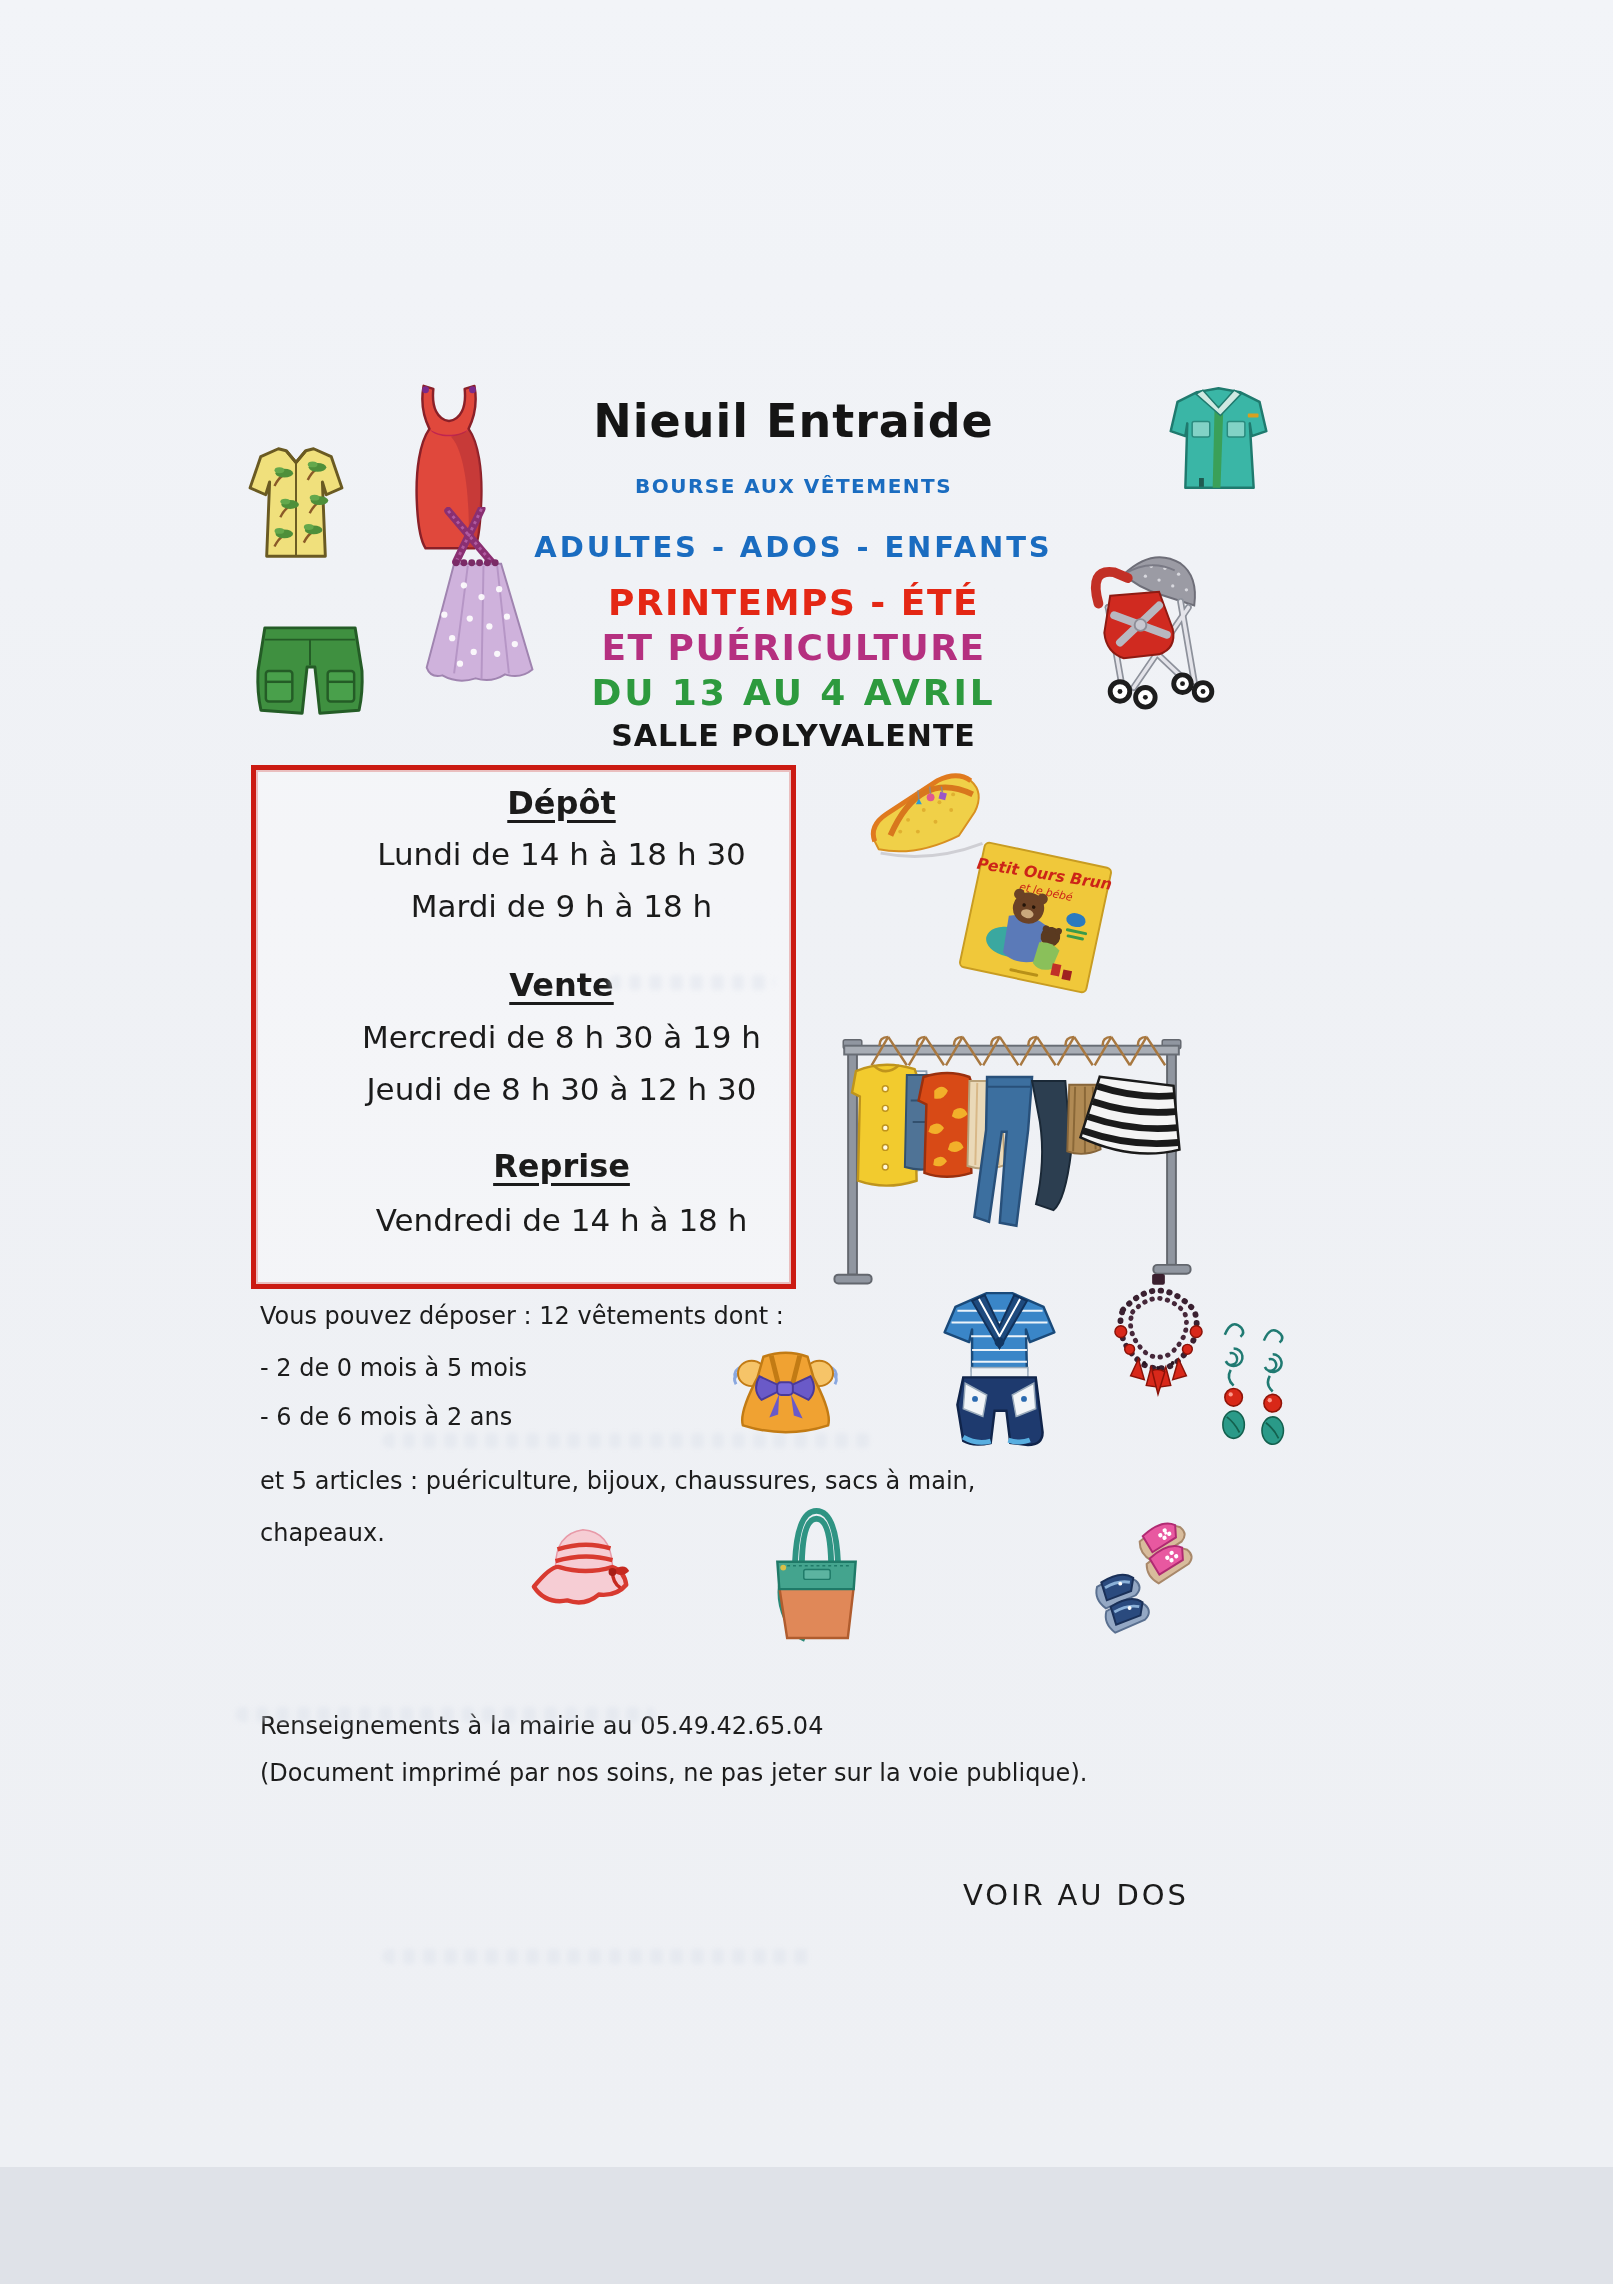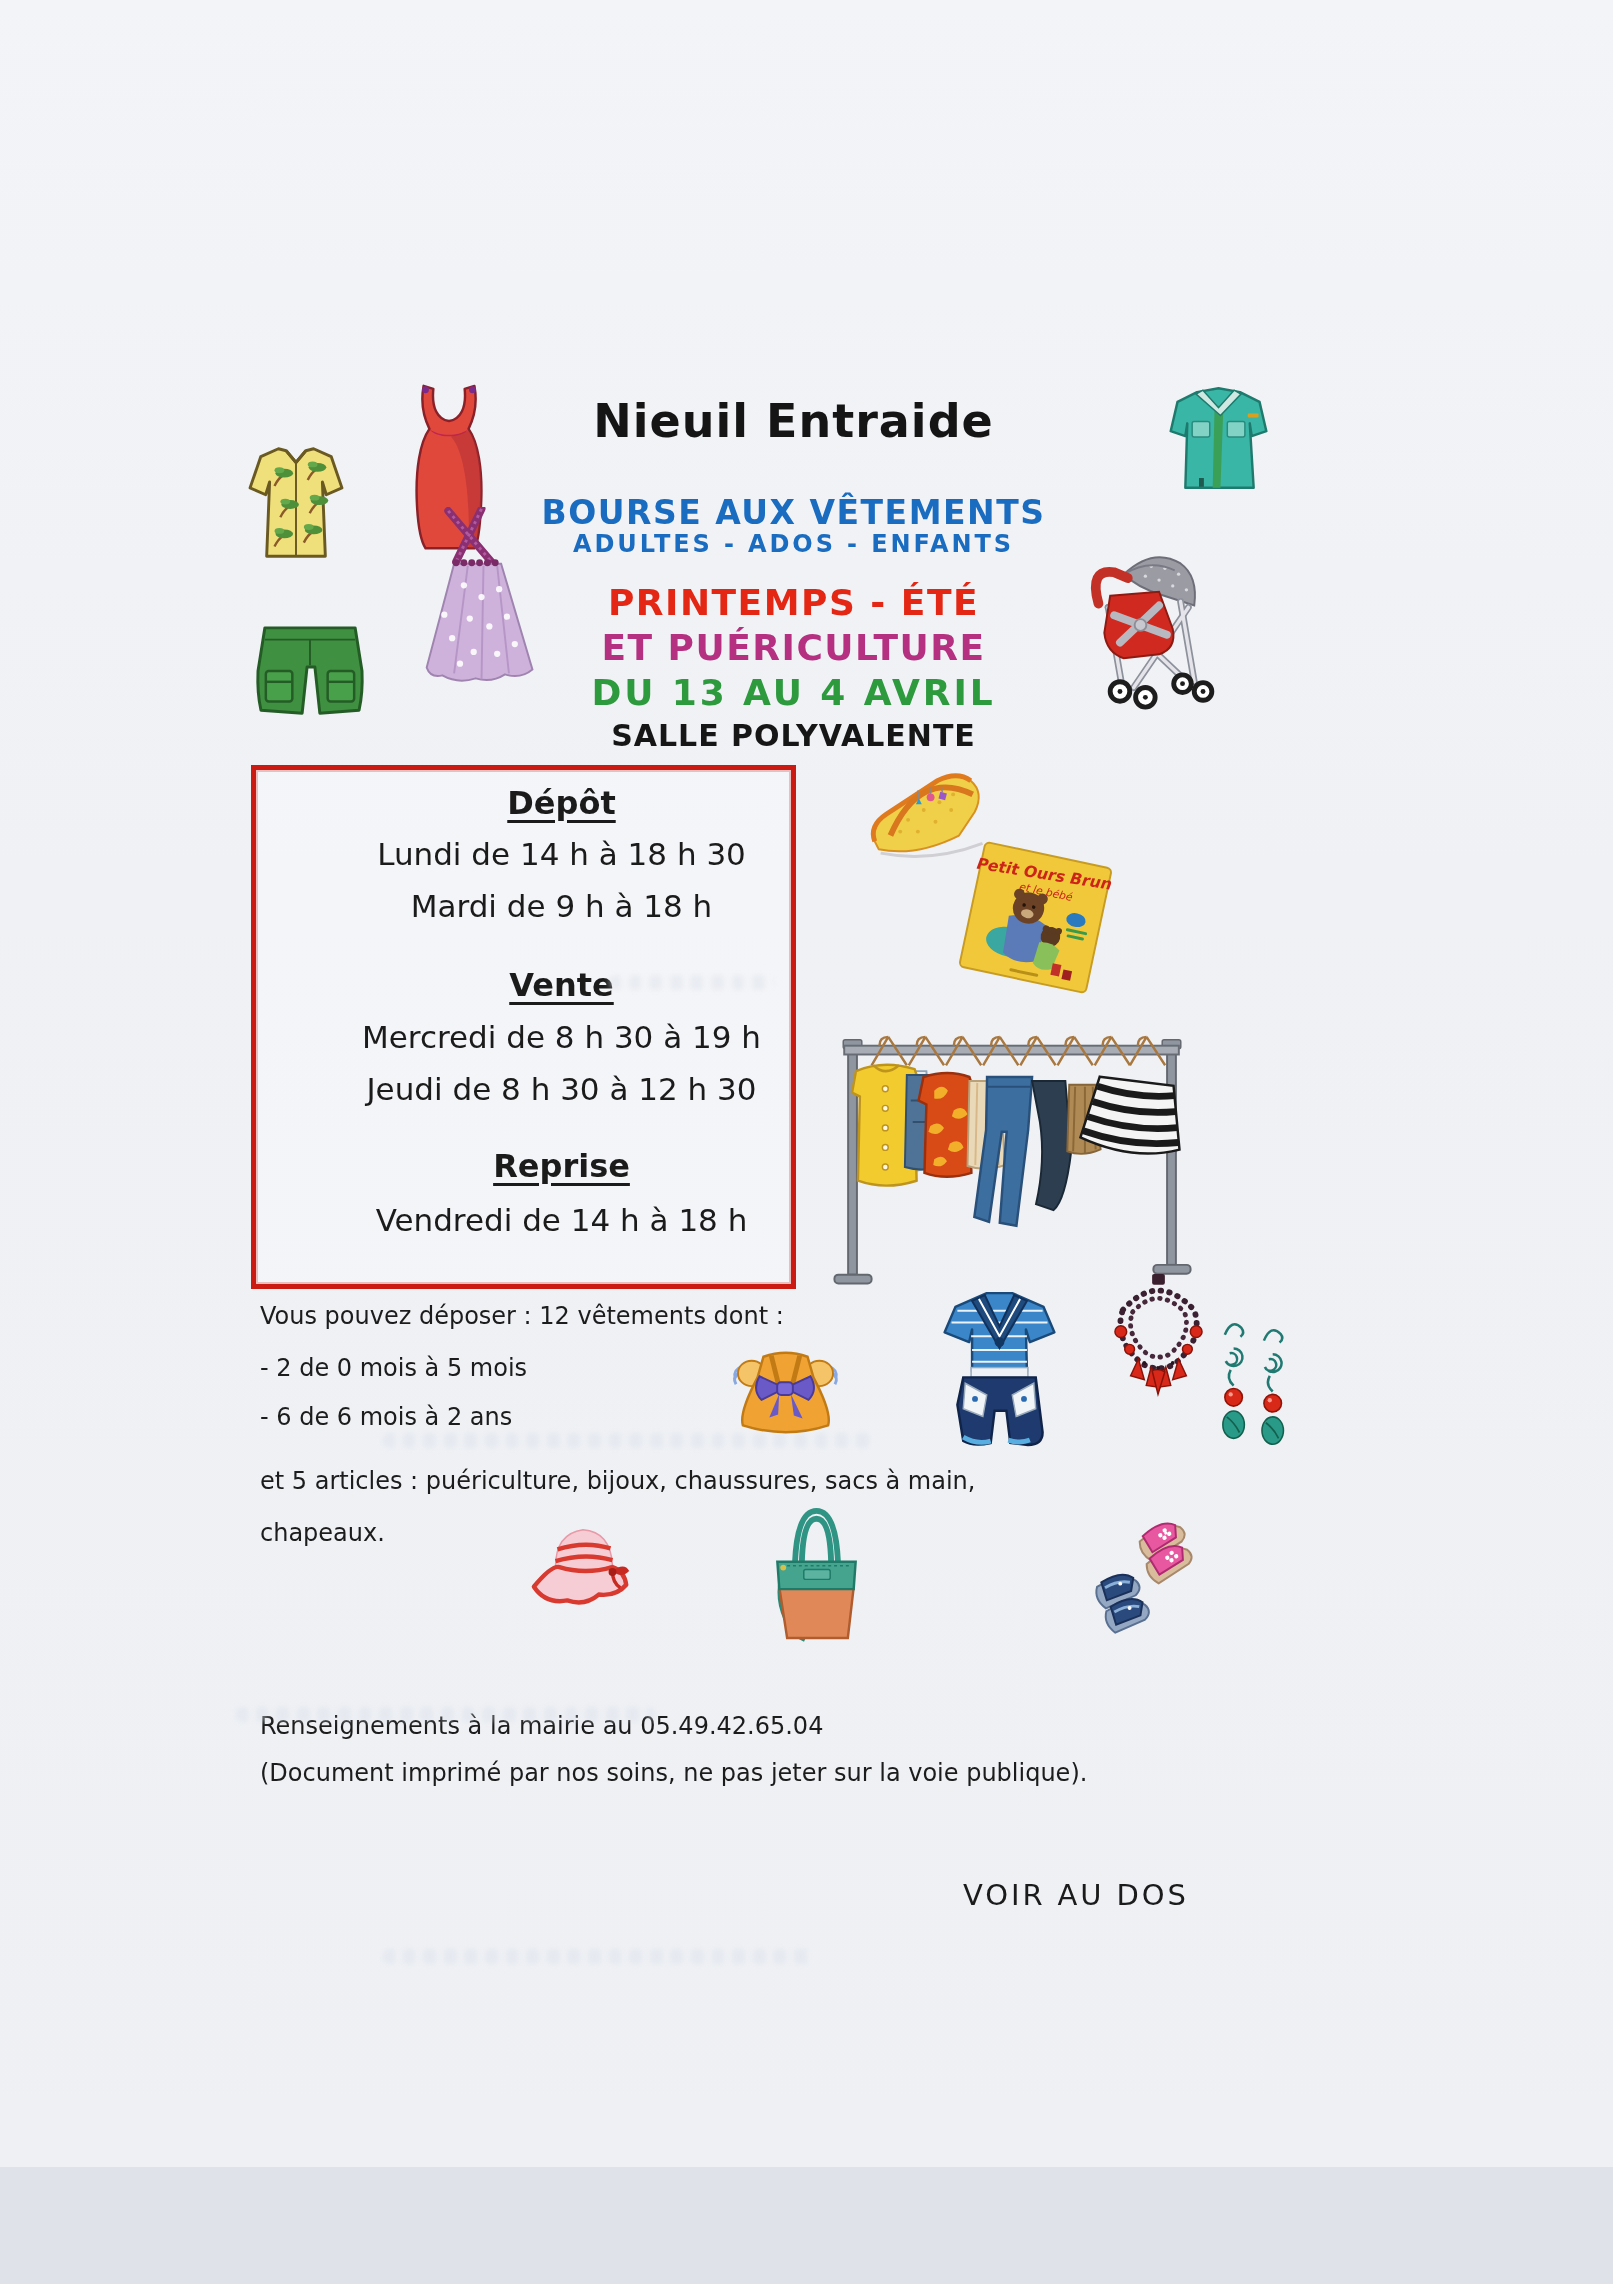--- a/index.html
+++ b/index.html
@@ -24,22 +24,22 @@
   .smudge{position:absolute;opacity:.38;filter:blur(2.9px);height:14.7px;border-radius:7.8px;
     background:repeating-linear-gradient(90deg,#d9dfe9 0 12.7px,transparent 12.7px 20.6px);}
   svg{display:block;}
 </style>
 </head>
 <body>
 
 <div class="page">
 
   <div class="abs hdr title" style="top:394px;">Nieuil Entraide</div>
-  <div class="abs hdr h29" style="top: 493px; font-size: 33px; color: rgb(26, 108, 192);">BOURSE AUX VÊTEMENTS</div>
-  <div class="abs hdr h29" style="top: 530px; font-size: 24px; letter-spacing: 2.9px; color: rgb(26, 108, 192);">ADULTES - ADOS - ENFANTS</div>
+  <div class="abs hdr h29" style="top: 474px; font-size: 20px; color: rgb(26, 108, 192);">BOURSE AUX VÊTEMENTS</div>
+  <div class="abs hdr h29" style="top: 530px; font-size: 29px; letter-spacing: 2.9px; color: rgb(26, 108, 192);">ADULTES - ADOS - ENFANTS</div>
   <div class="abs hdr h29" style="top: 582px; color: rgb(228, 39, 20);">PRINTEMPS - ÉTÉ</div>
   <div class="abs hdr h29" style="top: 627px; color: rgb(181, 48, 128);">ET PUÉRICULTURE</div>
   <div class="abs hdr h29" style="top: 672px; letter-spacing: 2.9px; color: rgb(45, 154, 62);">DU 13 AU 4 AVRIL</div>
   <div class="abs hdr" style="top: 718px; font-size: 30px; font-weight: 600; letter-spacing: 1px; color: rgb(22, 22, 22);">SALLE POLYVALENTE</div>
 
   <div class="abs box" style="border-color: rgb(203, 26, 18);"></div>
   <div class="abs sched shead" style="top:784px;">Dépôt</div>
   <div class="abs sched" style="top:836px;">Lundi de 14 h à 18 h 30</div>
   <div class="abs sched" style="top:888px;">Mardi de 9 h à 18 h</div>
   <div class="abs sched shead" style="top:966px;">Vente</div>

